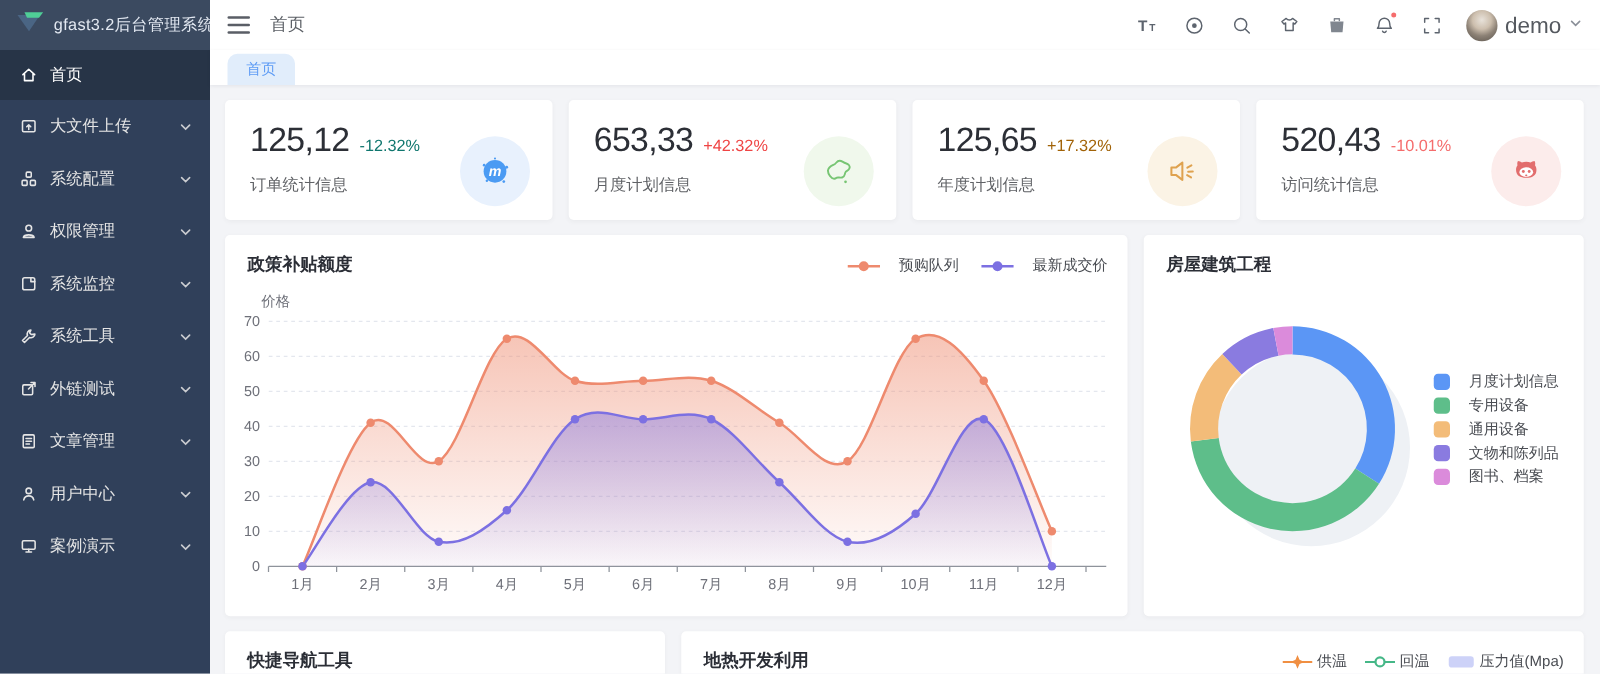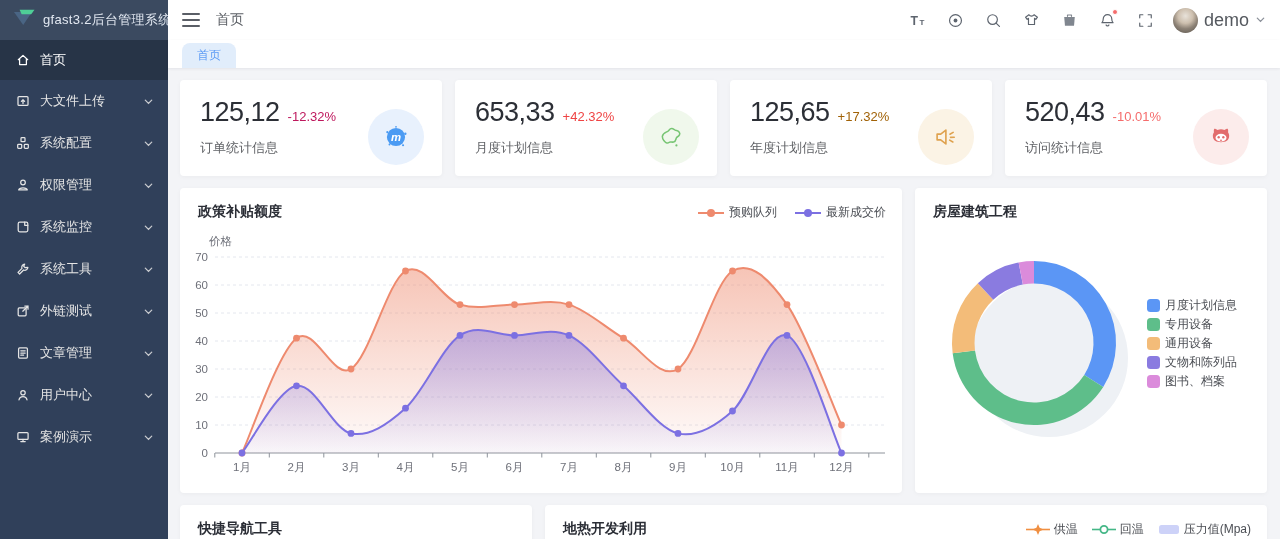--- a/index.html
+++ b/index.html
@@ -47,21 +47,21 @@
   .stat-value { font-size:27px; color:#2c2f36; font-weight:500; letter-spacing:-.5px; }
   .stat-delta { font-size:13px; margin-left:8px; }
   .stat-label { font-size:13px; color:#606266; margin-top:11px; }
   .stat-circle { width:56px; height:56px; border-radius:50%; flex:none; align-self:center; display:flex; align-items:center; justify-content:center; }
 
   
   .chart-card-line { width:722px; height:305px; }
   .chart-card-pie  { width:352px; height:305px; }
   .card-title { font-size:14px; font-weight:700; color:#2b2e36; padding:15px 18px 0 18px; }
   .line-legend { position:absolute; top:16px; right:16px; display:flex; gap:18px; align-items:center; }
-  .legend-item { display:flex; align-items:center; gap:5px; font-size:12px; color:#4a4d53; cursor:pointer; }
+  .legend-item { display:flex; align-items:center; gap:15px; font-size:12px; color:#4a4d53; cursor:pointer; }
   .chart-area { position:absolute; left:0; top:26px; width:722px; height:272px; }
   .pie-area { position:absolute; left:0; top:0; width:352px; height:305px; }
   .pie-legend { position:absolute; left:232px; top:108px; }
   .pie-legend .legend-item { height:19px; }
   .pie-swatch { width:13px; height:13px; border-radius:3.5px; flex:none; }
 
   
   .quick-card { width:352px; height:180px; }
   .geo-card { width:722px; height:180px; }
   .geo-head { display:flex; align-items:flex-start; }
@@ -287,21 +287,21 @@
       <div class="tab-pill">首页</div>
     </div>
 
     <div class="content">
 
       <div class="row" id="stat-row">
           <div class="card stat-card">
             <div class="stat-left">
        <div class="stat-line">
          <span class="stat-value">125,12</span>
-         <span class="stat-delta" style="color:#be185d">-12.32%</span>
+         <span class="stat-delta" style="color:#0f766e">-12.32%</span>
        </div>
        <div class="stat-label">订单统计信息</div>
      </div>
      <div class="stat-circle" style="background:#E8F1FD">
               <svg width="26" height="26" viewBox="0 0 24 24">
                 <circle cx="12" cy="12" r="8.4" fill="#4B9BF3"></circle>
                 <circle cx="4" cy="7.5" r="1" fill="#4B9BF3"></circle>
                 <circle cx="20.6" cy="9" r="1.1" fill="#4B9BF3"></circle>
                 <circle cx="18.5" cy="19.6" r="1" fill="#4B9BF3"></circle>
                 <circle cx="6" cy="19" r=".9" fill="#4B9BF3"></circle>

